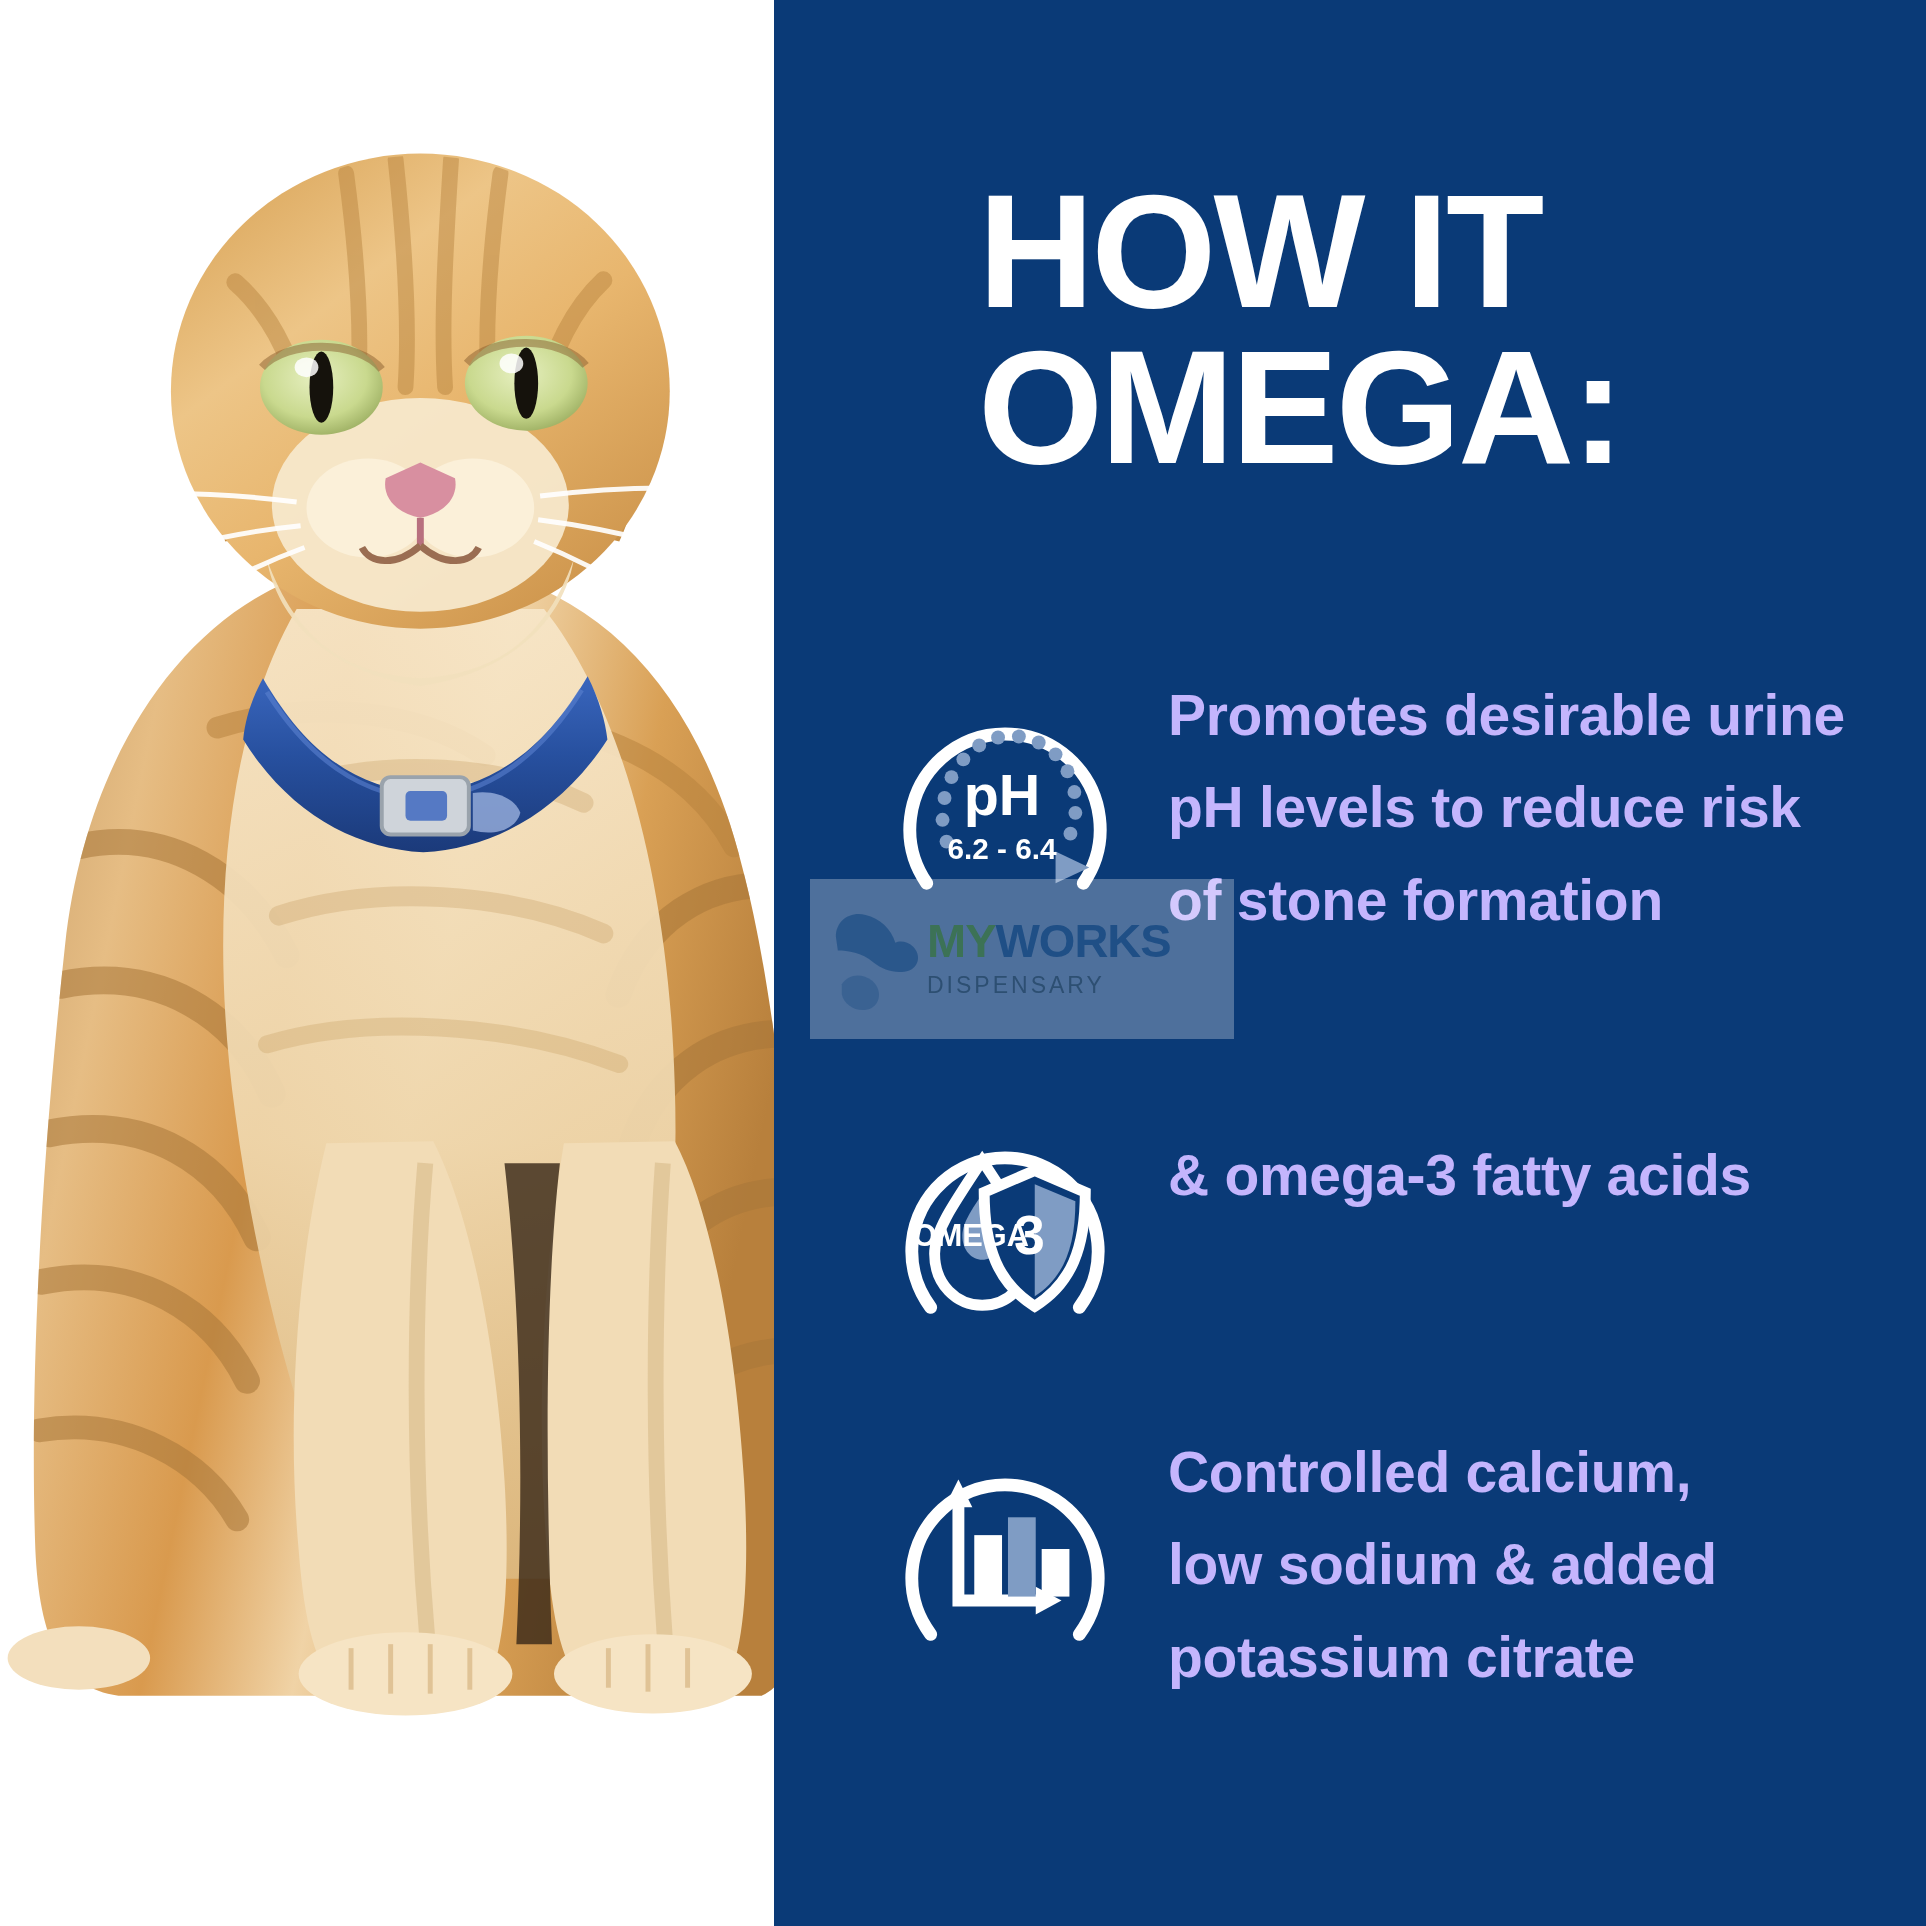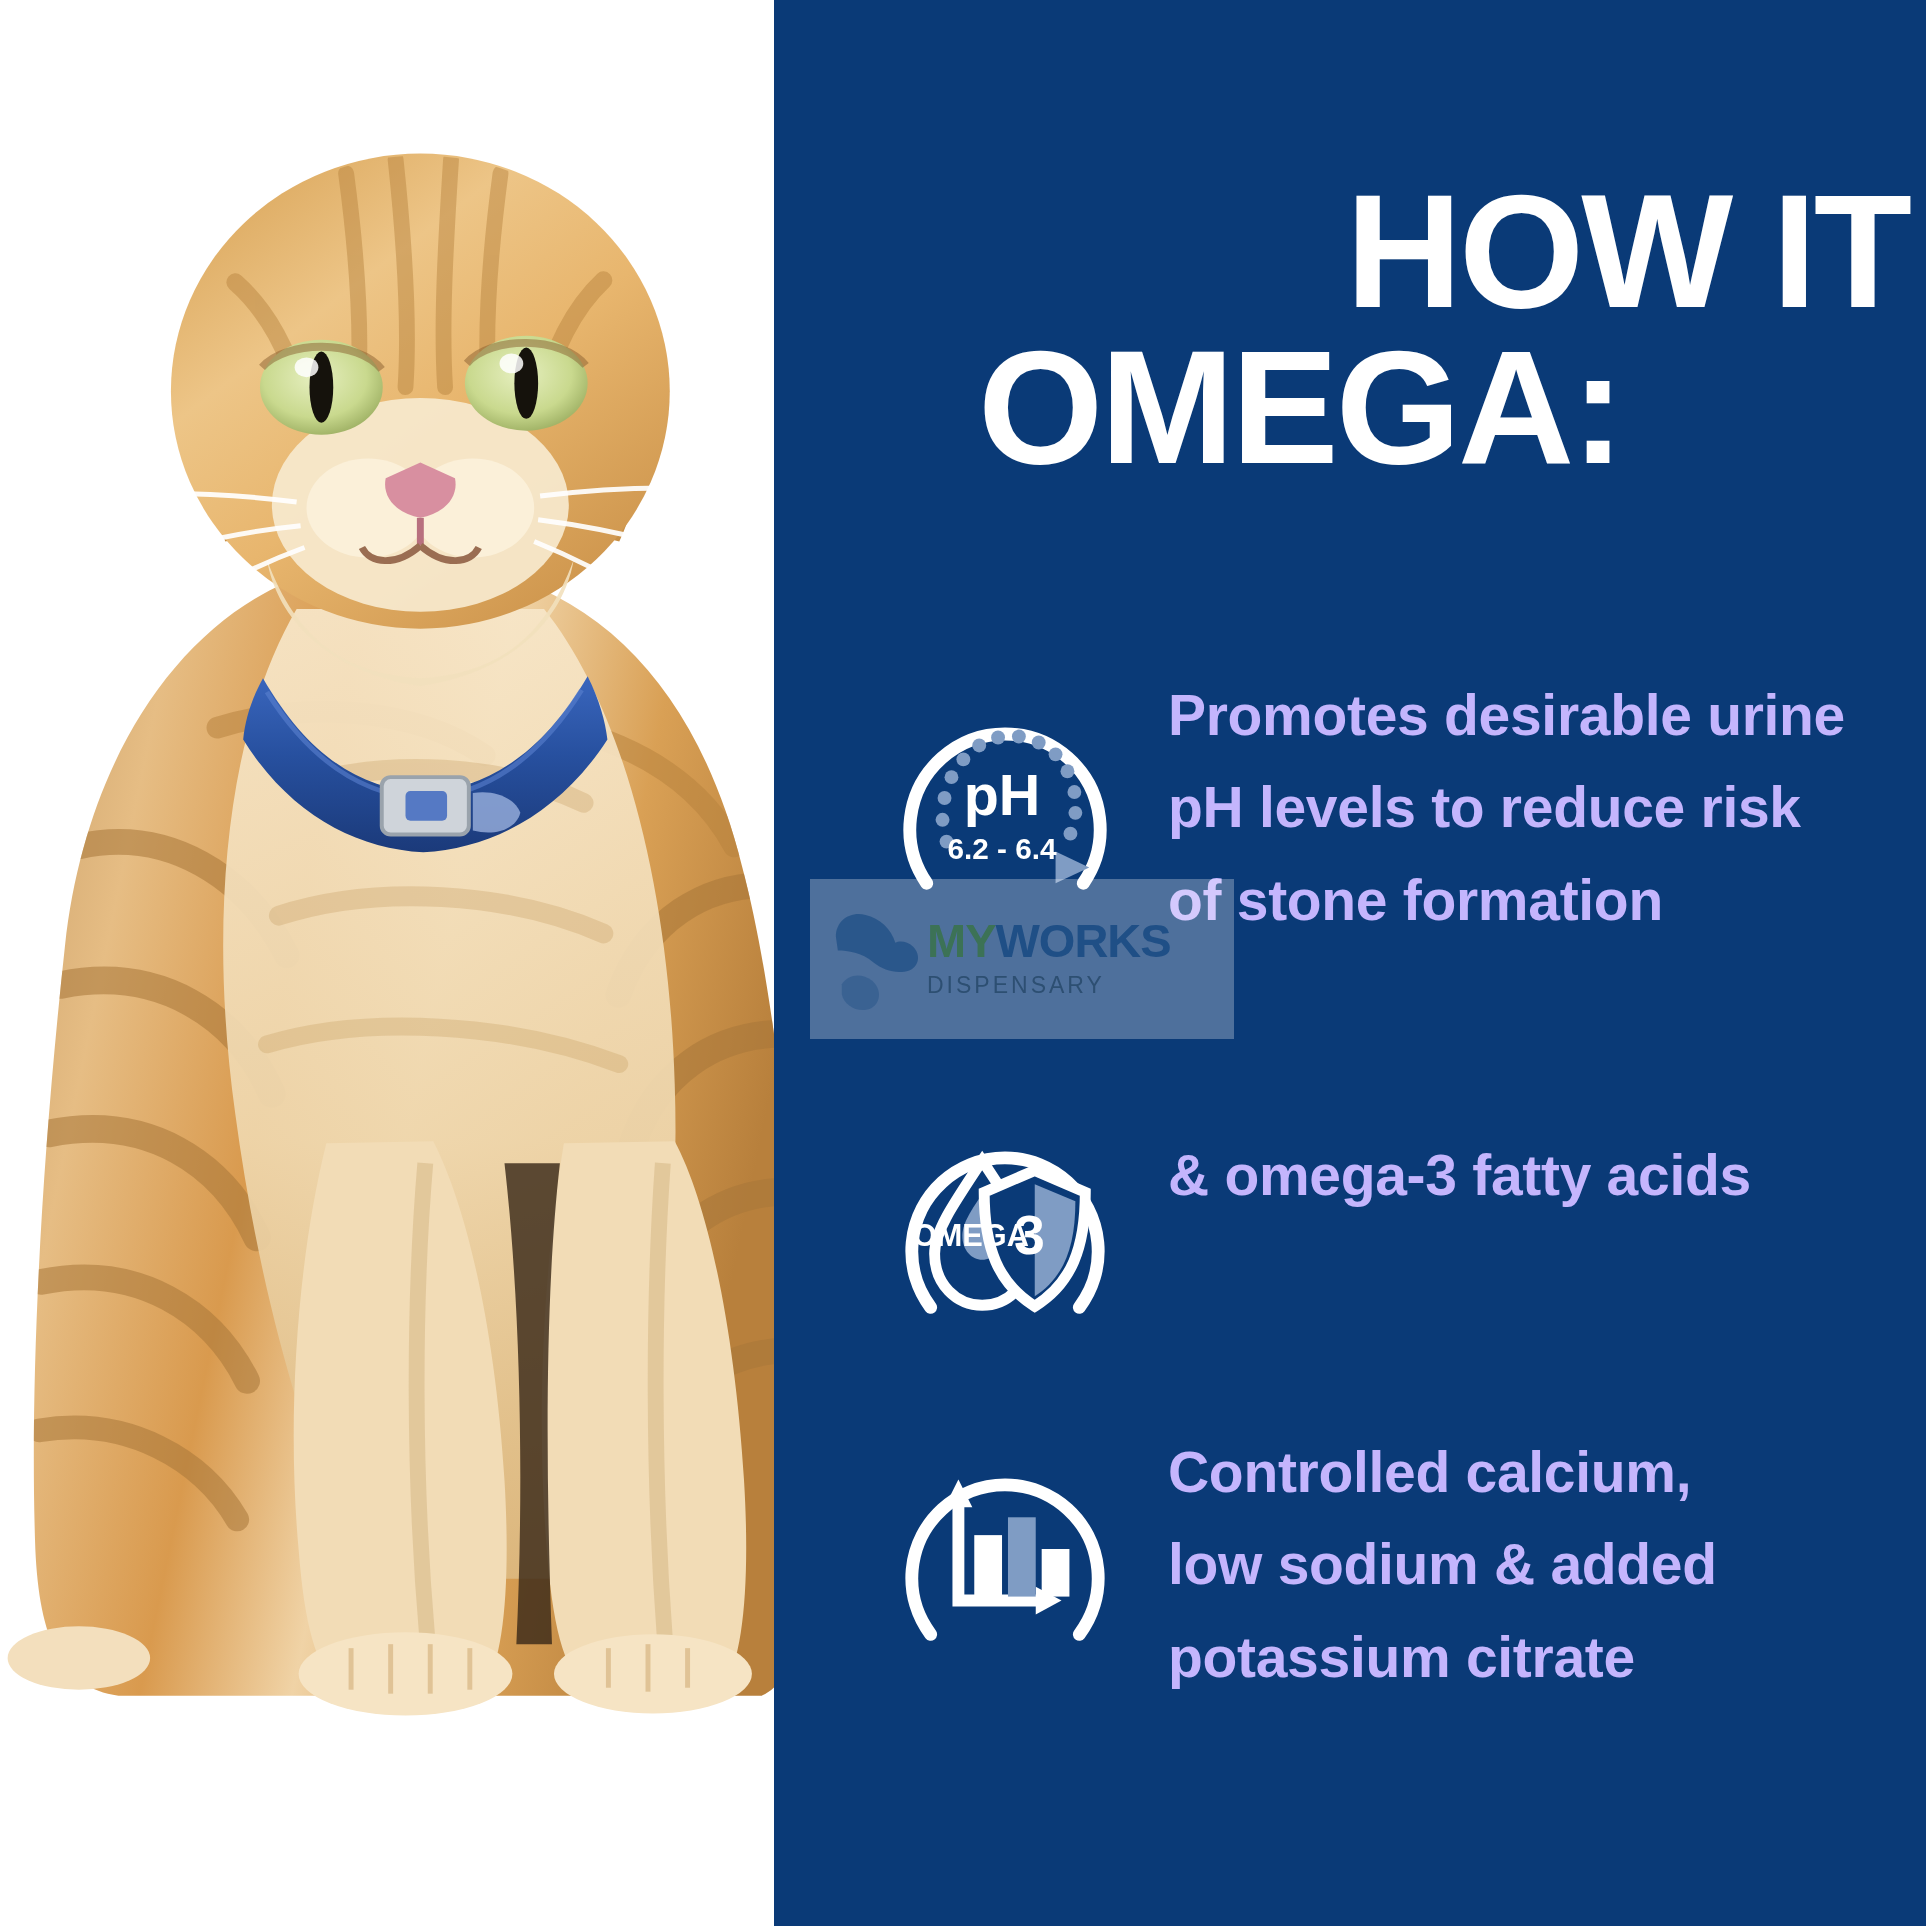--- a/index.html
+++ b/index.html
@@ -24,21 +24,21 @@
     background:#0a3a77;
   }
 
   
   .heading{
     position:absolute;left:204px;top:173px;width:931px;
     color:#ffffff;font-weight:bold;
     font-size:161px;line-height:0.97;letter-spacing:-3px;
     text-align:left;
   }
-  .heading .l1{display:block;text-align:right;}
+  .heading .l1{display:block;}
   .heading .l2{display:block;}
 
   
   .feature{position:absolute;left:0;width:1152px;}
   .feature .icon-slot{
     position:absolute;left:117px;top:0;width:228px;height:228px;
   }
   .feature .text-slot{
     position:absolute;left:394px;top:0;width:693px;
     color:#c4b5fd;font-weight:bold;font-size:57px;line-height:1.62;

